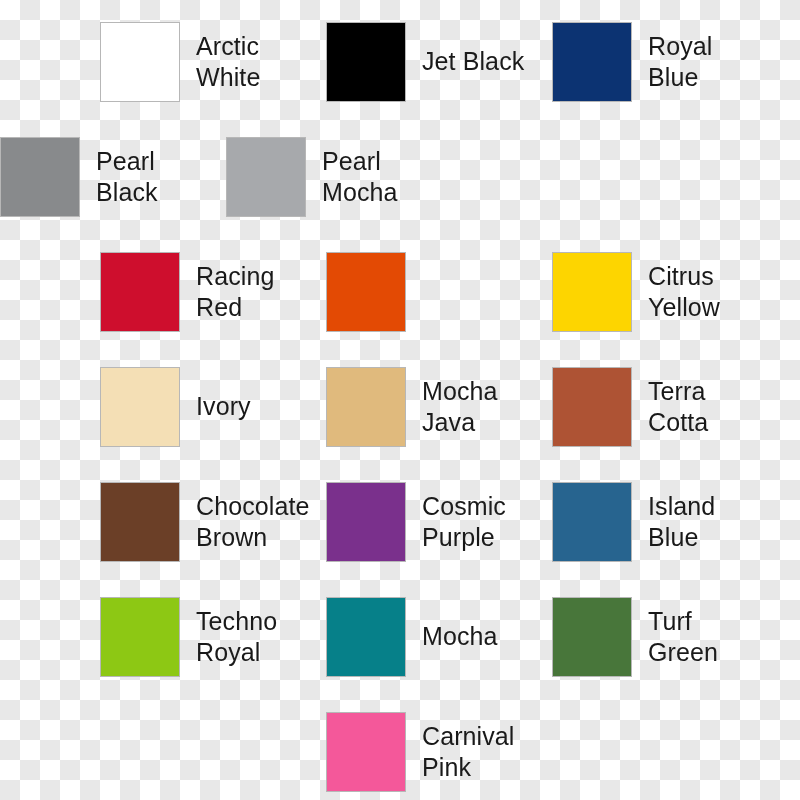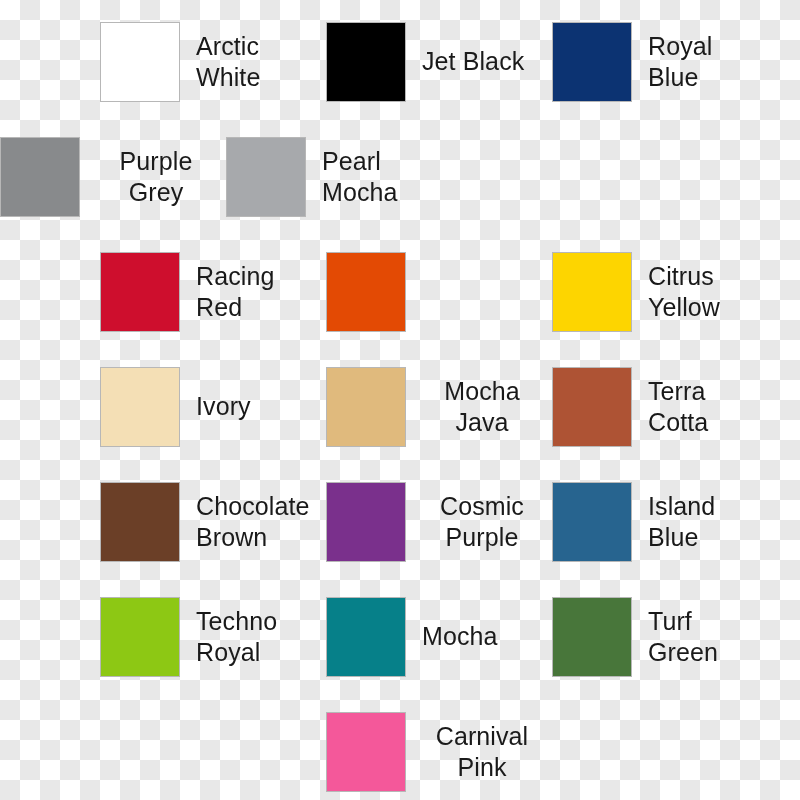--- a/index.html
+++ b/index.html
@@ -39,21 +39,21 @@
     align-items: center;
     width: 226px;
     height: 115px;
   }
 
   .cell.empty {
     visibility: hidden;
   }
 
   .cell.col-1 { margin-left: 100px; }
-  .cell.col-2 { margin-left: 0px; text-align: center; }
+  .cell.col-2 { margin-left: 0px; }
   .cell.col-3 { margin-left: 0px; }
 
   .swatch {
     width: 80px;
     height: 80px;
     flex: 0 0 80px;
     border: 1px solid #b7b7b7;
     box-sizing: border-box;
   }
 
@@ -81,21 +81,21 @@
         <div class="label">Jet Black</div>
       </div>
       <div class="cell col-3">
         <div class="swatch" title="#0C3372" style="background-color: rgb(12, 51, 114);"></div>
         <div class="label">Royal Blue</div>
       </div>
     </div>
     <div class="row">
       <div class="cell col-2">
         <div class="swatch" title="#888A8C" style="background-color: rgb(136, 138, 140);"></div>
-        <div class="label">Purple Grey</div>
+        <div class="label">Pearl Black</div>
       </div>
       <div class="cell col-3">
         <div class="swatch" title="#A7A9AC" style="background-color: rgb(167, 169, 172);"></div>
         <div class="label">Pearl Mocha</div>
       </div>
     </div>
     <div class="row">
       <div class="cell col-1">
         <div class="swatch" title="#CE0E2D" style="background-color: rgb(206, 14, 45);"></div>
         <div class="label">Racing Red</div>

